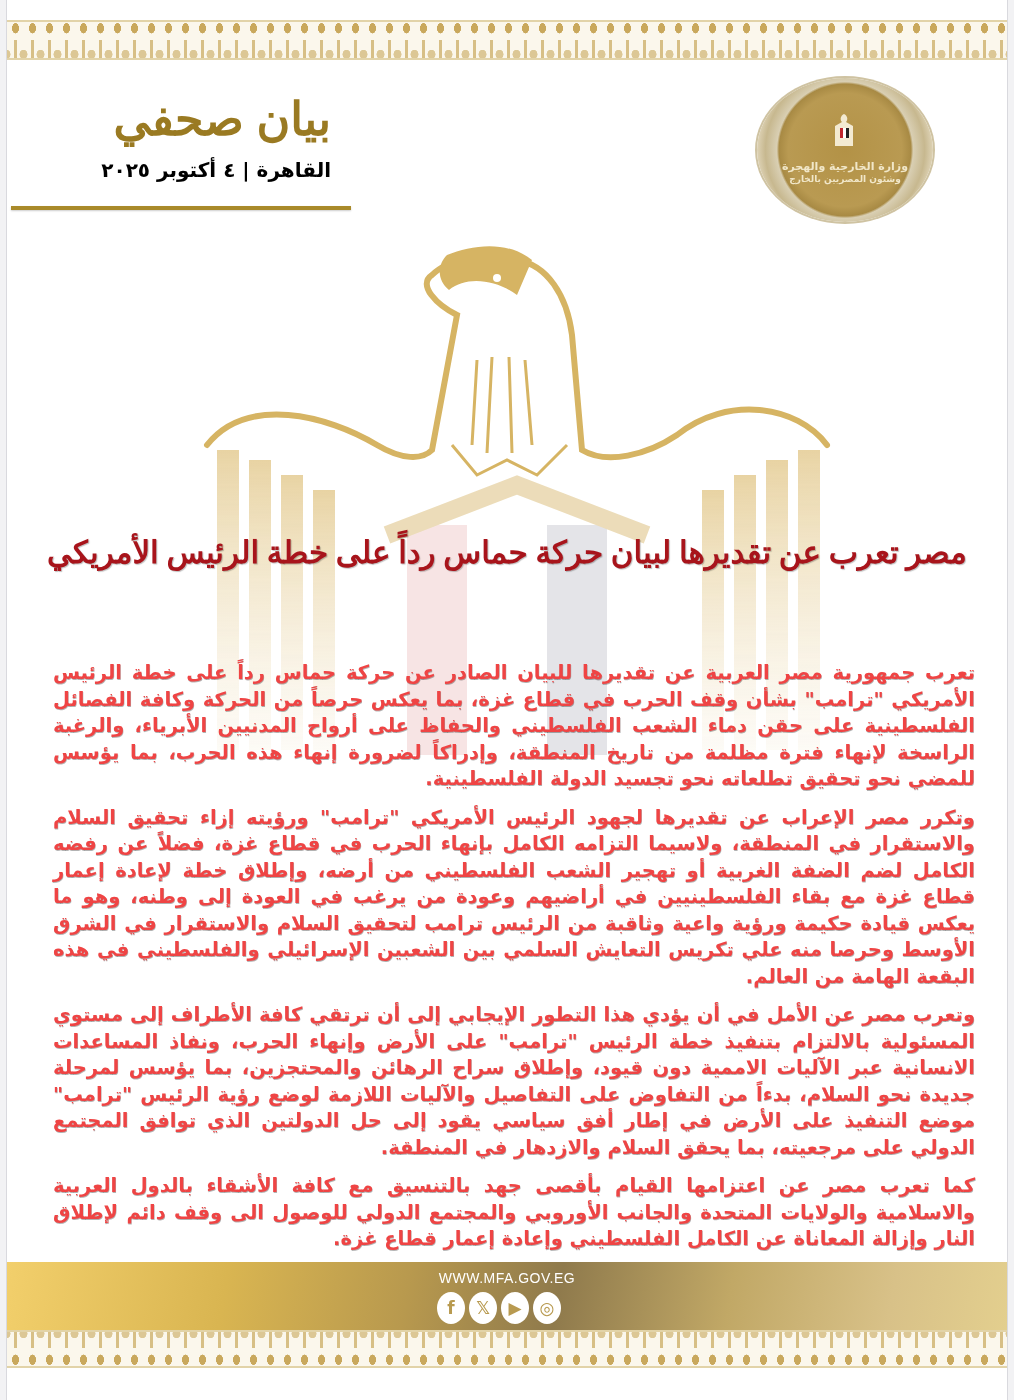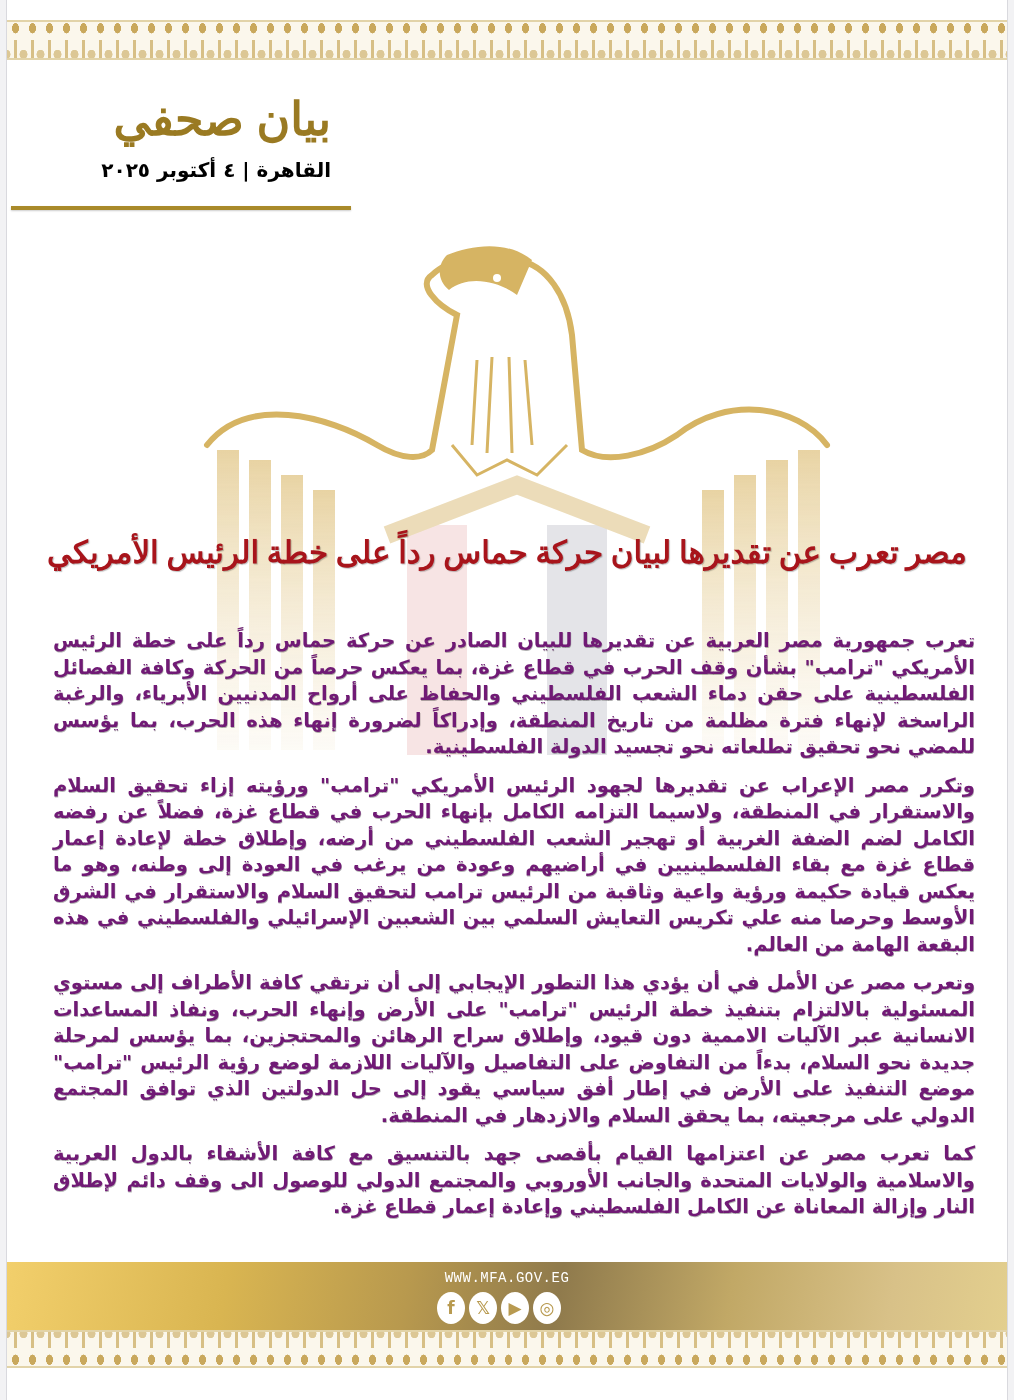--- a/index.html
+++ b/index.html
@@ -30,39 +30,51 @@
   .seal-eagle { position:absolute; left:74px; top:34px; width:26px; height:40px; }
   .seal-text { position:absolute; left:20px; right:20px; top:82px; text-align:center; direction:rtl;
     font-size:11px; color:#f1e7c9; font-weight:bold; line-height:13px; }
 
   .watermark { position:absolute; left:180px; top:235px; width:660px; height:520px; }
 
   .headline { position:absolute; left:20px; width:960px; top:534px; text-align:center; direction:rtl;
     font-size:31px; font-weight:bold; color:#a8141b; text-shadow:1px 1px 1px rgba(0,0,0,0.25);
     font-family:Liberation Serif, serif; }
 
-  .body { position:absolute; left:46px; width:922px; top:628px; direction:rtl; text-align:justify;
-    font-size:19.5px; font-weight:bold; color:#701a75; line-height:26.5px; text-shadow:0.5px 0.5px 0 rgba(0,0,0,0.3); }
+  .body { position:absolute; left:46px; width:922px; top:660px; direction:rtl; text-align:justify;
+    font-size:19.5px; font-weight:bold; color:#ef4444; line-height:26.5px; text-shadow:0.5px 0.5px 0 rgba(0,0,0,0.3); }
   .body p { margin:0 0 12px 0; }
 
   .footer-band { position:absolute; left:0; top:1262px; width:1000px; height:72px;
     background:linear-gradient(100deg, #f2cf6b 0%, #d9b551 22%, #b8994e 40%, #8f7a4c 55%, #c1a866 72%, #d8c188 88%, #e3cf8e 100%); }
   .footer-url { position:absolute; left:0; width:1000px; top:8px; text-align:center; color:#fff;
-    font-family:Liberation Mono, monospace; font-size:14px; letter-spacing:0.5px; }
+    font-family:Liberation Sans, sans-serif; font-size:14px; letter-spacing:0.5px; }
   .social { position:absolute; left:430px; top:30px; display:flex; gap:4px; }
   .social span { width:28px; height:32px; border-radius:50%; background:#fff; display:flex;
     align-items:center; justify-content:center; font-weight:bold; font-size:17px; color:#b89a50; }
 </style>
 </head>
 <body>
 
 <div class="page">
 
   <div class="border-pattern top-border"></div>
 
+  <div class="seal">
+    <svg class="seal-eagle" viewBox="0 0 26 40">
+      <path d="M13 2 C9 4 9 8 11 10 L4 14 L4 34 L22 34 L22 14 L15 10 C17 8 17 4 13 2Z" fill="#f3ead2"></path>
+      <rect x="9" y="16" width="3" height="10" fill="#c0262d"></rect>
+      <rect x="12" y="16" width="3" height="10" fill="#ffffff"></rect>
+      <rect x="15" y="16" width="3" height="10" fill="#222"></rect>
+    </svg>
+    <div class="seal-text">
+      <div>وزارة الخارجية والهجرة</div>
+      <div style="font-size:9px">وشئون المصريين بالخارج</div>
+    </div>
+  </div>
 
   <div class="header-title">بيان صحفي</div>
   <div class="header-date">القاهرة | ٤ أكتوبر ٢٠٢٥</div>
   <div class="header-rule"></div>
 
   <svg class="watermark" viewBox="0 0 660 520">
     <defs>
       <linearGradient id="wing" x1="0" y1="0" x2="0" y2="1">
         <stop offset="0" stop-color="#e6cf9a"></stop>
         <stop offset="1" stop-color="#f7efdd" stop-opacity="0.3"></stop>

